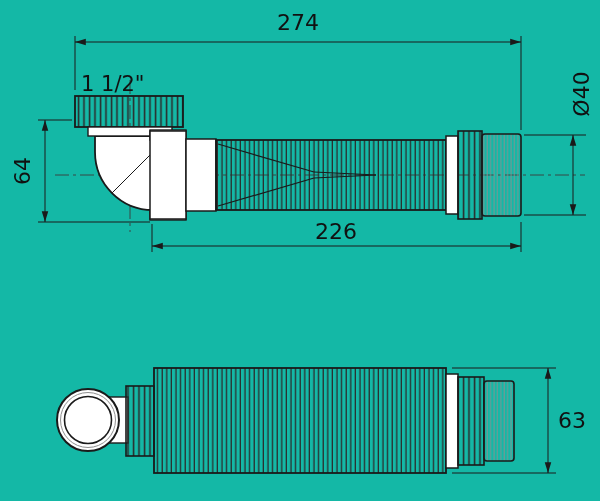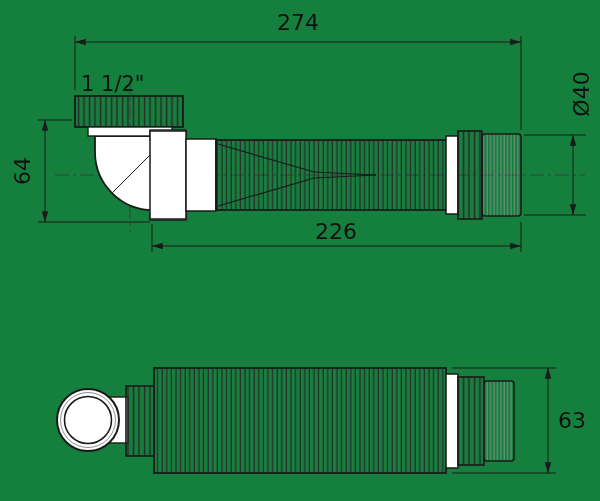--- a/index.html
+++ b/index.html
@@ -1,16 +1,16 @@
 <!DOCTYPE html>
 <html><head>
 <meta charset="utf-8">
 <style>
   html,body{margin:0;padding:0;background:#ffffff;}
-  .canvas{width:600px;height:501px;background:#15803d;position:relative;overflow:hidden;
+  .canvas{width:600px;height:501px;background:#14b8a6;position:relative;overflow:hidden;
           font-family:"DejaVu Sans", sans-serif;}
   svg{display:block;}
   text.dim{font-family:"DejaVu Sans", sans-serif;font-size:22px;fill:#111;}
   text.dim-small{font-family:"DejaVu Sans", sans-serif;font-size:21px;fill:#111;}
 </style>
 </head>
 <body>
 
 <div class="canvas">
 <svg width="600" height="501" viewBox="0 0 600 501" xmlns="http://www.w3.org/2000/svg">

